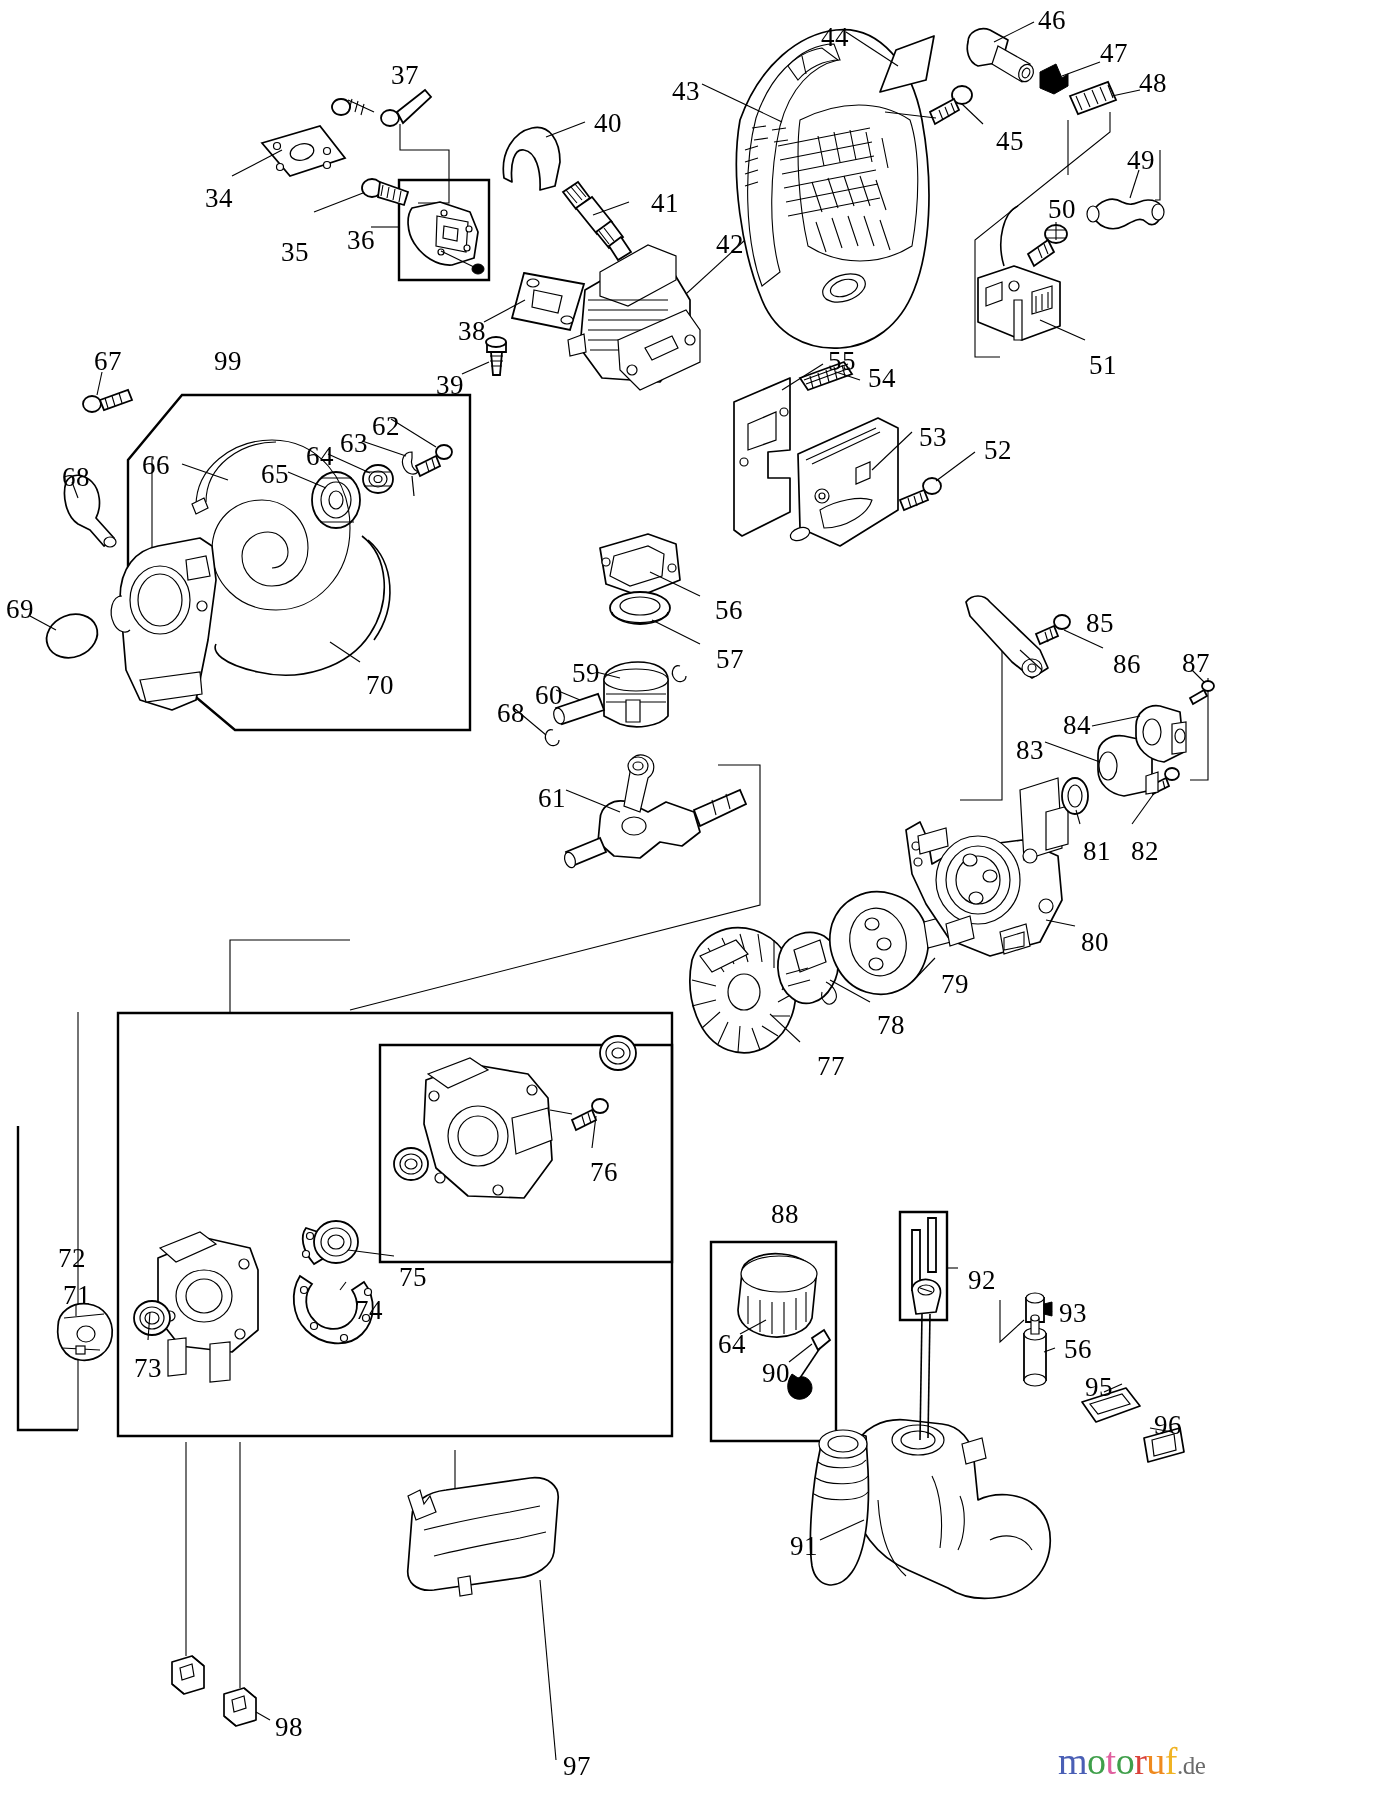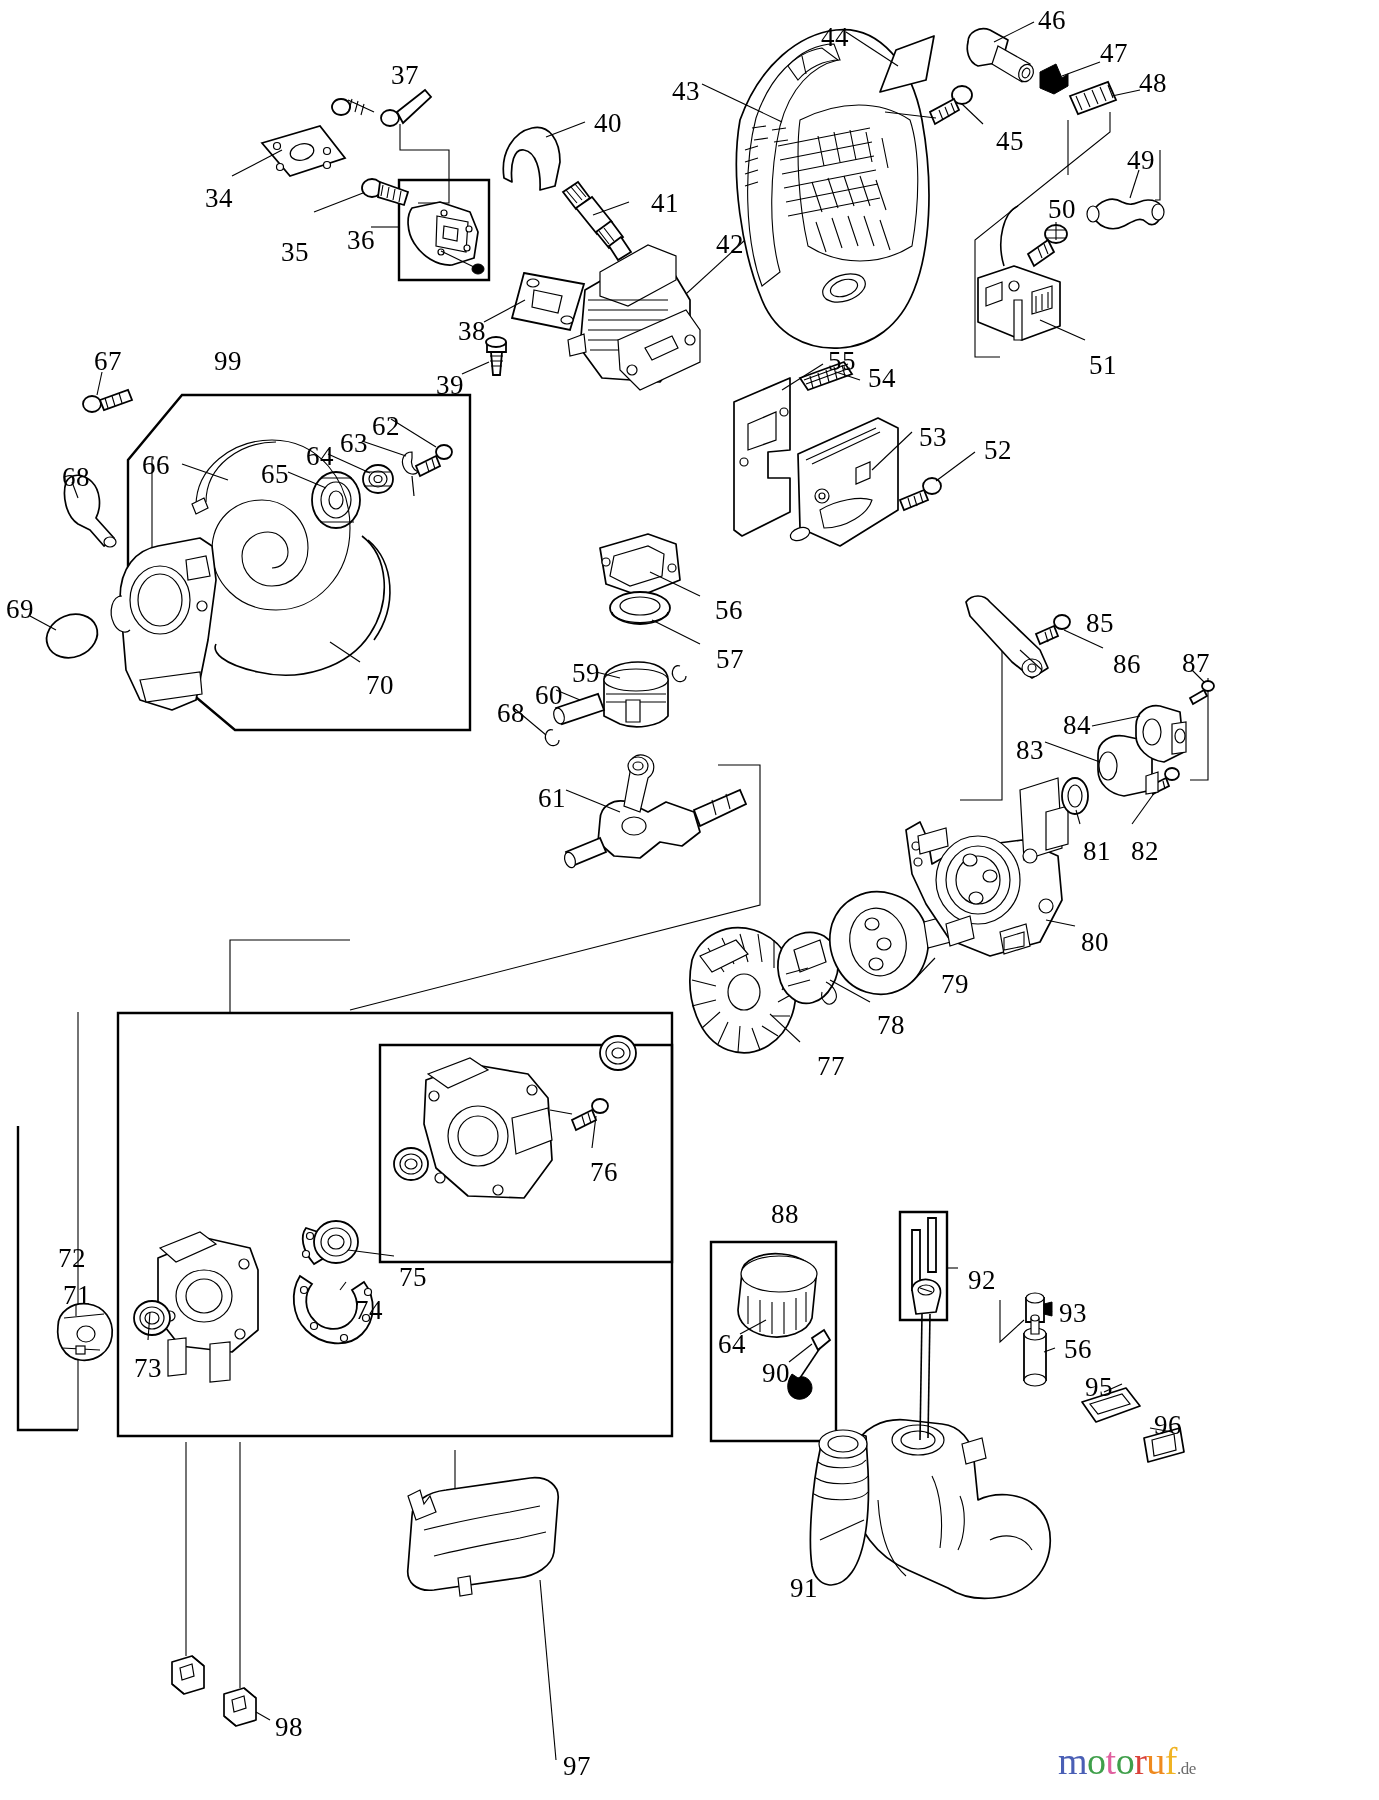--- a/index.html
+++ b/index.html
@@ -10,21 +10,21 @@
   .ln2{fill:none;stroke:#000;stroke-width:2.4;}
   .lnT{fill:none;stroke:#000;stroke-width:1.1;}
   .fillW{fill:#fff;stroke:#000;stroke-width:1.8;}
   .fillWt{fill:#fff;stroke:#000;stroke-width:1.2;}
   .fillK{fill:#000;stroke:#000;stroke-width:1;}
   .grp{fill:#fff;stroke:#000;stroke-width:1.7;stroke-linejoin:round;}
   .num{position:absolute;font-family:"Liberation Serif",serif;font-size:27px;color:#000;
        white-space:nowrap;line-height:1;letter-spacing:0.5px;}
   #wm{position:absolute;left:1058px;top:1742px;font-family:"Liberation Serif",serif;
       font-size:38px;font-weight:400;letter-spacing:-0.5px;line-height:1;}
-  #wm .d{font-size:17px;color:#6b6b6b;}
+  #wm .d{font-size:25px;color:#6b6b6b;}
 </style>
 </head>
 <body>
 
 <div id="sheet">
 
 <svg class="layer" viewBox="0 0 1379 1800">
 
   <g>
 
@@ -755,21 +755,21 @@
 <div class="num" style="left:1083px;top:838px">81</div>
 <div class="num" style="left:1131px;top:838px">82</div>
 <div class="num" style="left:1016px;top:737px">83</div>
 <div class="num" style="left:1063px;top:712px">84</div>
 <div class="num" style="left:1086px;top:610px">85</div>
 <div class="num" style="left:1113px;top:651px">86</div>
 <div class="num" style="left:1182px;top:650px">87</div>
 <div class="num" style="left:771px;top:1201px">88</div>
 <div class="num" style="left:718px;top:1331px">64</div>
 <div class="num" style="left:762px;top:1360px">90</div>
-<div class="num" style="left:790px;top:1575px">91</div>
+<div class="num" style="left:790px;top:1533px">91</div>
 <div class="num" style="left:968px;top:1267px">92</div>
 <div class="num" style="left:1059px;top:1300px">93</div>
 <div class="num" style="left:1064px;top:1336px">56</div>
 <div class="num" style="left:1085px;top:1374px">95</div>
 <div class="num" style="left:1154px;top:1412px">96</div>
 <div class="num" style="left:563px;top:1753px">97</div>
 <div class="num" style="left:275px;top:1714px">98</div>
 <div class="num" style="left:214px;top:348px">99</div>
 
 <div id="wm"><span><span style="color: rgb(74, 95, 181);">m</span><span style="color: rgb(63, 159, 74);">o</span><span style="color: rgb(224, 96, 159);">t</span><span style="color: rgb(63, 159, 74);">o</span><span style="color: rgb(217, 66, 58);">r</span><span style="color: rgb(239, 138, 31);">u</span><span style="color: rgb(240, 179, 35);">f</span></span><span class="d" style="color: rgb(107, 107, 107);">.de</span></div>

